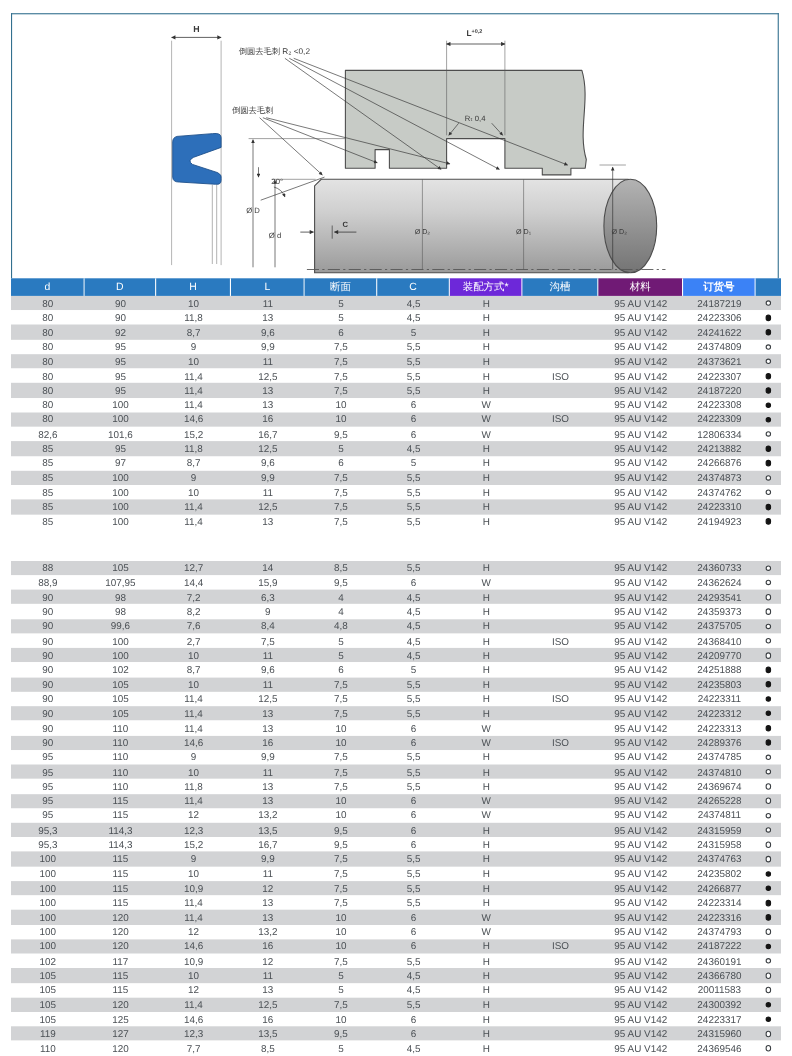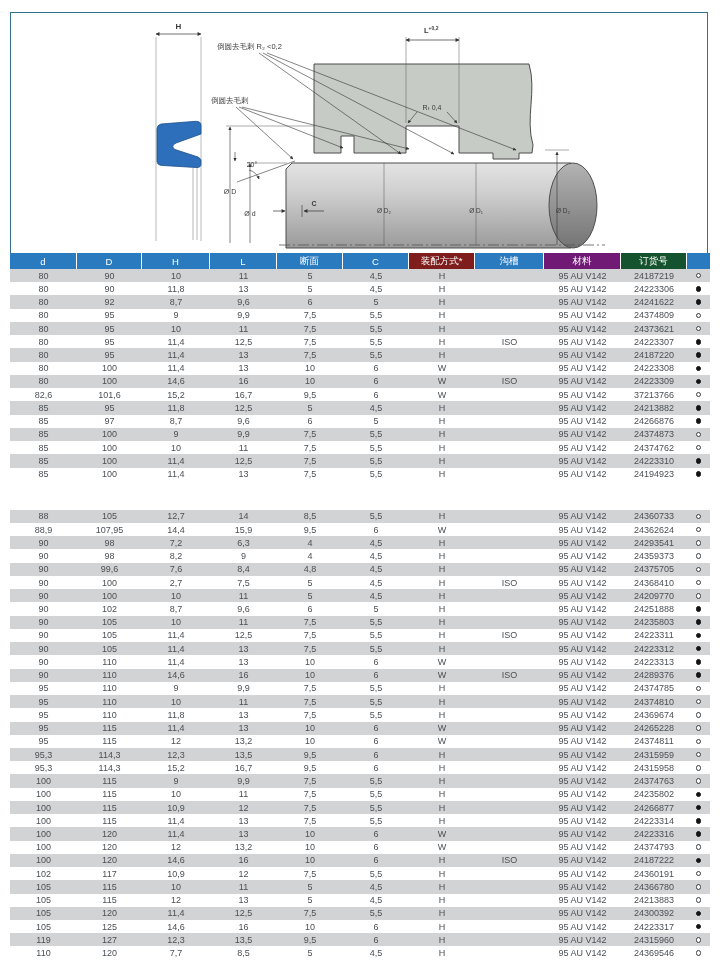--- a/index.html
+++ b/index.html
@@ -143,24 +143,24 @@
 </div>
 
 <div class="tablewrap">
   <div class="thead">
     <div class="hcell" style="background: rgb(42, 122, 192);">d</div>
     <div class="hcell" style="background: rgb(42, 122, 192);">D</div>
     <div class="hcell" style="background: rgb(42, 122, 192);">H</div>
     <div class="hcell" style="background: rgb(42, 122, 192);">L</div>
     <div class="hcell" style="background: rgb(42, 122, 192); text-align: right;">断面</div>
     <div class="hcell" style="background: rgb(42, 122, 192);">C</div>
-    <div class="hcell" style="background: #7f1d1d;">装配方式*</div>
+    <div class="hcell" style="background: #6d28d9;">装配方式*</div>
     <div class="hcell" style="background: rgb(42, 122, 192);">沟槽</div>
     <div class="hcell" style="background: #701a75;">材料</div>
-    <div class="hcell" style="background: #14532d;">订货号</div>
+    <div class="hcell" style="background: #3b82f6; font-weight: bold;">订货号</div>
     <div class="hcell" style="background: rgb(42, 122, 192);"></div>
   </div>
   <div>
       <div class="trow shade" style="background: rgb(210, 211, 213);">
         <div class="tcell">80</div>
         <div class="tcell">90</div>
         <div class="tcell">10</div>
         <div class="tcell">11</div>
         <div class="tcell">5</div>
         <div class="tcell">4,5</div>
@@ -295,21 +295,21 @@
       <div class="trow">
         <div class="tcell">82,6</div>
         <div class="tcell">101,6</div>
         <div class="tcell">15,2</div>
         <div class="tcell">16,7</div>
         <div class="tcell">9,5</div>
         <div class="tcell">6</div>
         <div class="tcell">W</div>
         <div class="tcell"></div>
         <div class="tcell">95 AU V142</div>
-        <div class="tcell">37213766</div>
+        <div class="tcell">12806334</div>
         <div class="tcell">
           <span class="dot open"></span>
         </div>
       </div>
       <div class="trow shade" style="background: rgb(210, 211, 213);">
         <div class="tcell">85</div>
         <div class="tcell">95</div>
         <div class="tcell">11,8</div>
         <div class="tcell">12,5</div>
         <div class="tcell">5</div>
@@ -835,21 +835,21 @@
       <div class="trow">
         <div class="tcell">105</div>
         <div class="tcell">115</div>
         <div class="tcell">12</div>
         <div class="tcell">13</div>
         <div class="tcell">5</div>
         <div class="tcell">4,5</div>
         <div class="tcell">H</div>
         <div class="tcell"></div>
         <div class="tcell">95 AU V142</div>
-        <div class="tcell">24213883</div>
+        <div class="tcell">20011583</div>
         <div class="tcell">
           <span class="dot open"></span>
         </div>
       </div>
       <div class="trow shade" style="background: rgb(210, 211, 213);">
         <div class="tcell">105</div>
         <div class="tcell">120</div>
         <div class="tcell">11,4</div>
         <div class="tcell">12,5</div>
         <div class="tcell">7,5</div>

